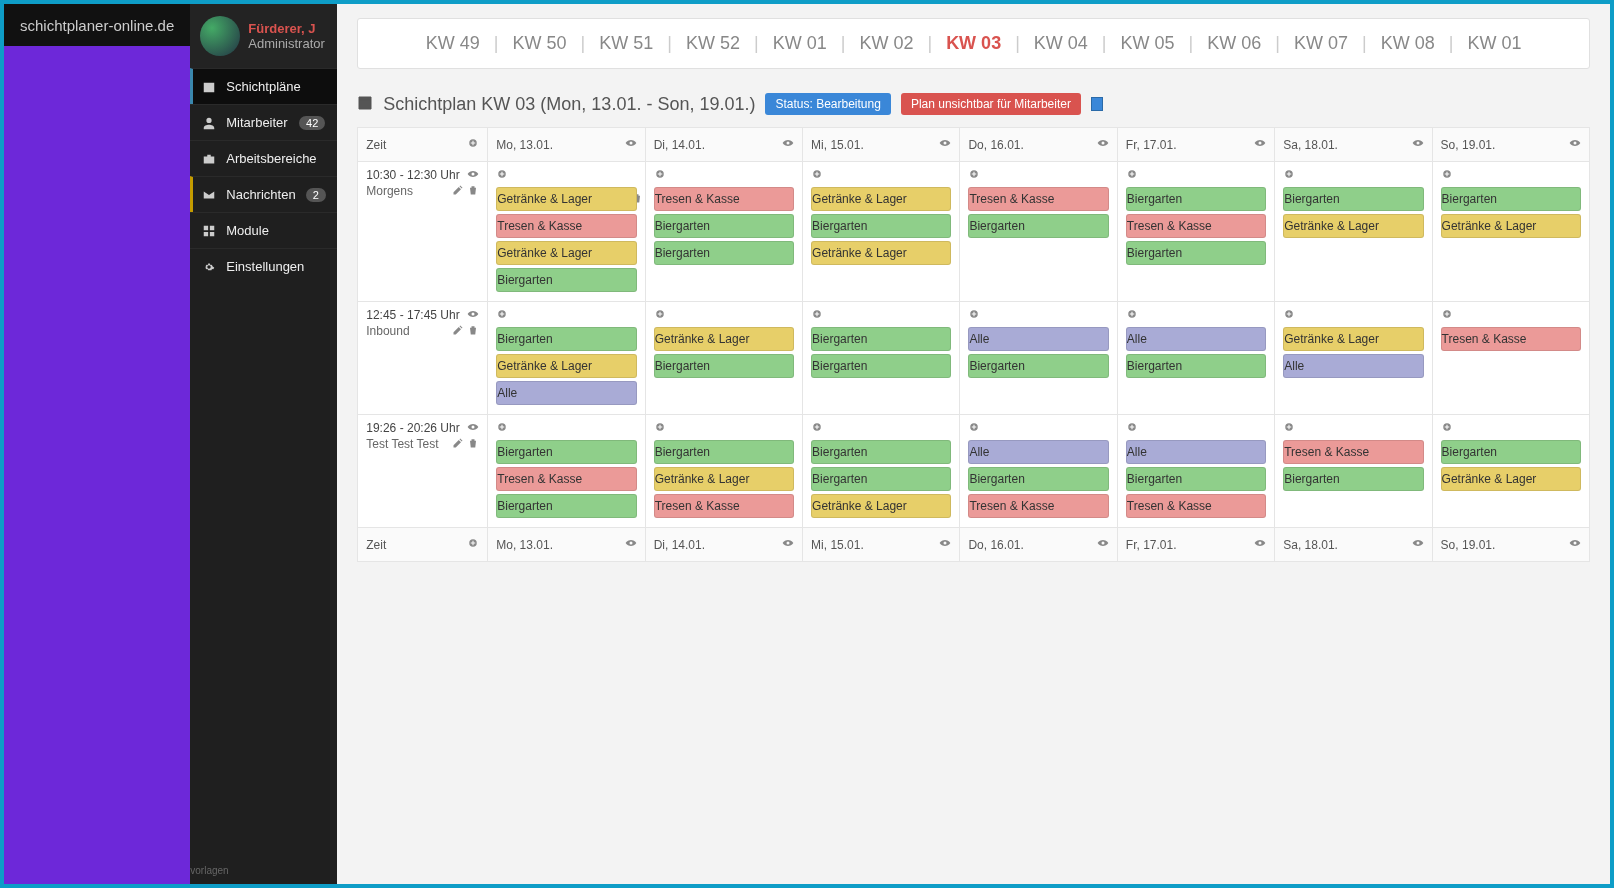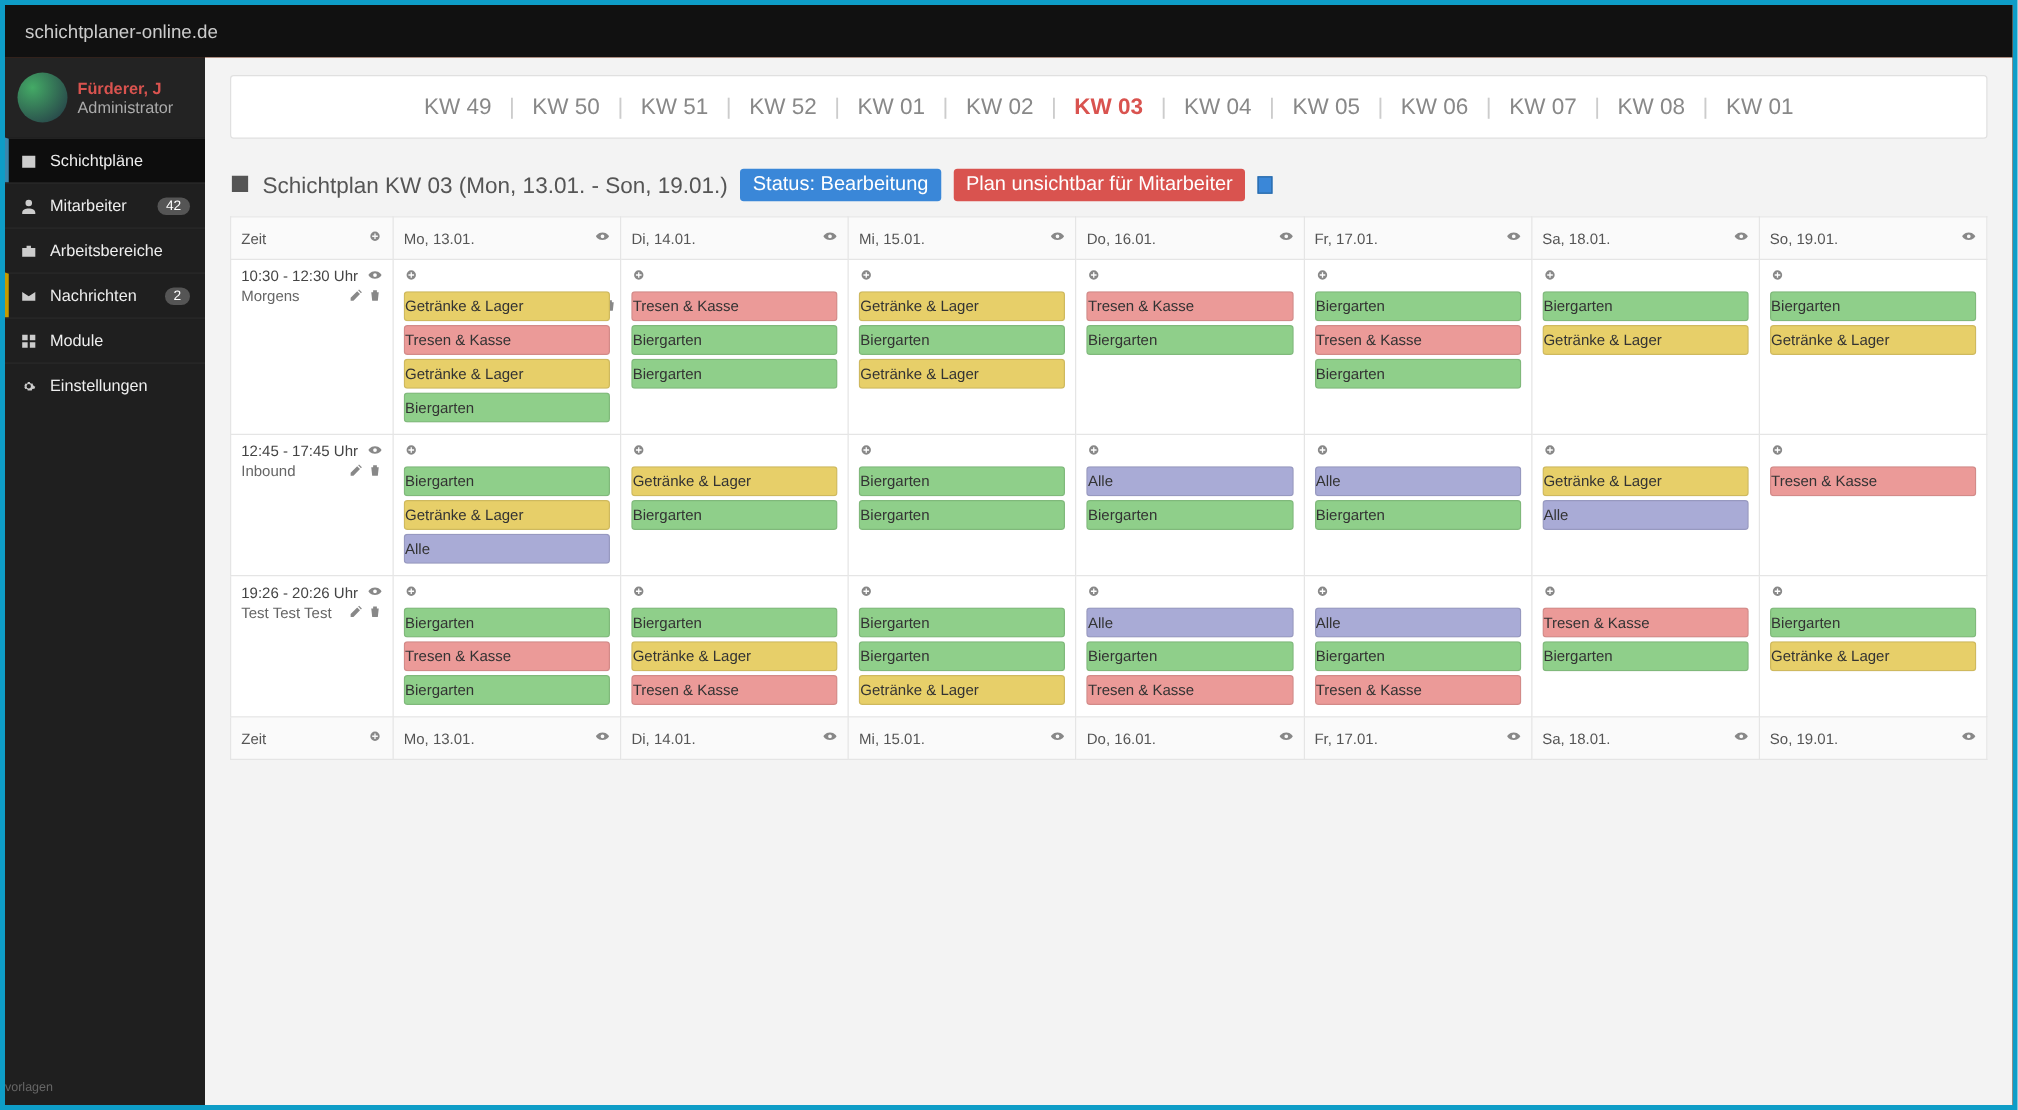--- a/index.html
+++ b/index.html
@@ -1,42 +1,42 @@
 <!DOCTYPE html>
 <html><head>
 <meta charset="utf-8">
 <style>
   * { box-sizing: border-box; margin: 0; padding: 0; }
   html, body { height: 100%; font-family: "Helvetica Neue", Arial, sans-serif; font-size: 13px; color: #333; }
   body { background: #0e9dc7; }
-  .frame { position: absolute; inset: 4px; background: #c2410c; display: flex; flex-direction: column; overflow: hidden; }
+  .frame { position: absolute; inset: 4px; background: #6d28d9; display: flex; flex-direction: row; overflow: hidden; }
   .topbar { height: 42px; background: #111; color: #ccc; display: flex; align-items: center; padding: 0 16px; font-size: 15px; }
   .body { flex: 1; display: flex; min-height: 0; }
-  .sidebar { width: 160px; background: #1f1f1f; color: #ddd; display: flex; flex-direction: column; }
+  .sidebar { width: 147px; background: #1f1f1f; color: #ddd; display: flex; flex-direction: column; }
   .user-box { padding: 12px 10px; display: flex; align-items: center; gap: 8px; background: #232323; }
   .avatar { width: 40px; height: 40px; border-radius: 50%; background: radial-gradient(circle at 30% 30%, #4a6, #234); flex: none; }
   .user-name { color: #d9534f; font-weight: bold; font-size: 13px; }
   .user-role { color: #aaa; font-size: 13px; }
   .nav { list-style: none; }
   .nav li { padding: 10px 12px; display: flex; align-items: center; gap: 10px; cursor: pointer; color: #eee; border-top: 1px solid #2a2a2a; text-align: right; }
   .nav li.active { background: #0d0d0d; border-left: 3px solid #3a87ad; padding-left: 9px; }
   .nav li.alt { border-left: 3px solid #c39b00; padding-left: 9px; }
   .nav-icon { width: 14px; height: 14px; display: inline-flex; align-items: center; justify-content: center; color: #ccc; }
   .nav-icon svg { width: 14px; height: 14px; fill: currentColor; }
   .badge { background: #555; color: #fff; border-radius: 9px; padding: 1px 7px; font-size: 11px; margin-left: auto; }
   .sidebar-footer { margin-top: auto; padding: 8px 0; color: #666; font-size: 10px; }
   .main { flex: 1; background: #f3f3f3; padding: 14px 20px 20px 20px; overflow: auto; }
   .weeknav { background: #fff; border: 1px solid #e0e0e0; border-radius: 3px; padding: 14px 10px; display: flex; justify-content: center; flex-wrap: wrap; gap: 4px; color: #888; font-size: 18px; margin-bottom: 24px; }
   .weeknav .wk { padding: 0 10px; cursor: pointer; color: #888; }
   .weeknav .wk.active { color: #d9534f; font-weight: bold; }
   .weeknav .sep { color: #ccc; }
   .plan-hdr { display: flex; align-items: center; gap: 10px; margin-bottom: 12px; flex-wrap: wrap; }
   .plan-hdr .cal-icon { color: #555; }
   .plan-hdr h3 { font-weight: normal; font-size: 18px; color: #555; }
-  .pill { display: inline-block; padding: 4px 10px; border-radius: 3px; color: #fff; font-size: 16px; }
+  .pill { display: inline-block; padding: 4px 10px; border-radius: 3px; color: #fff; font-size: 12px; }
   .pill.blue { background: #3a87d8; }
   .pill.red  { background: #d9534f; }
   .doc-icon { width: 12px; height: 14px; background: #3a87d8; border: 1px solid #2a6aa8; display: inline-block; }
   .grid { width: 100%; border-collapse: collapse; background: #fff; border: 1px solid #e0e0e0; table-layout: fixed; }
   .grid th, .grid td { border: 1px solid #e5e5e5; padding: 6px 8px; vertical-align: top; font-size: 12px; color: #555; }
   .grid th { font-weight: normal; text-align: left; background: #fafafa; height: 34px; vertical-align: middle; }
   .col-zeit { width: 130px; }
   .hdr-cell { display: flex; justify-content: space-between; align-items: center; }
   .mini-icon { color: #888; cursor: pointer; }
   .mini-icon svg { width: 12px; height: 12px; fill: currentColor; }

